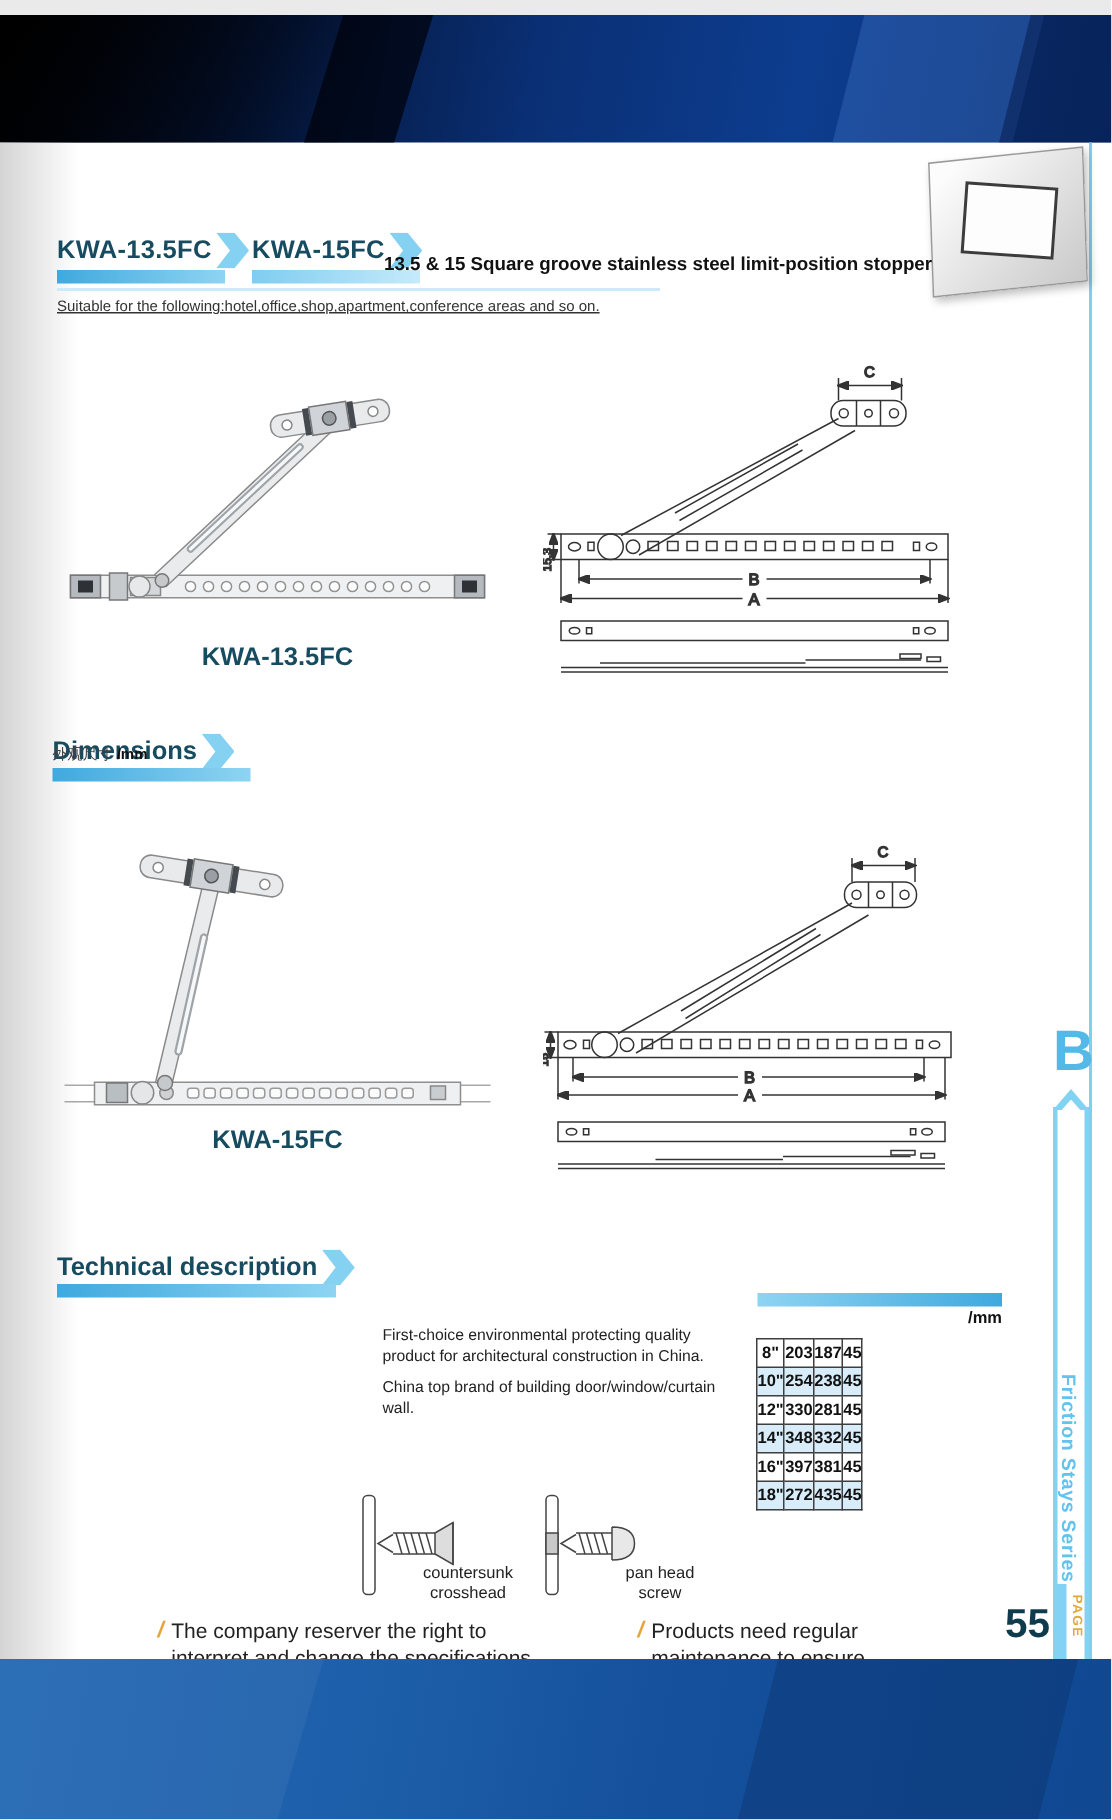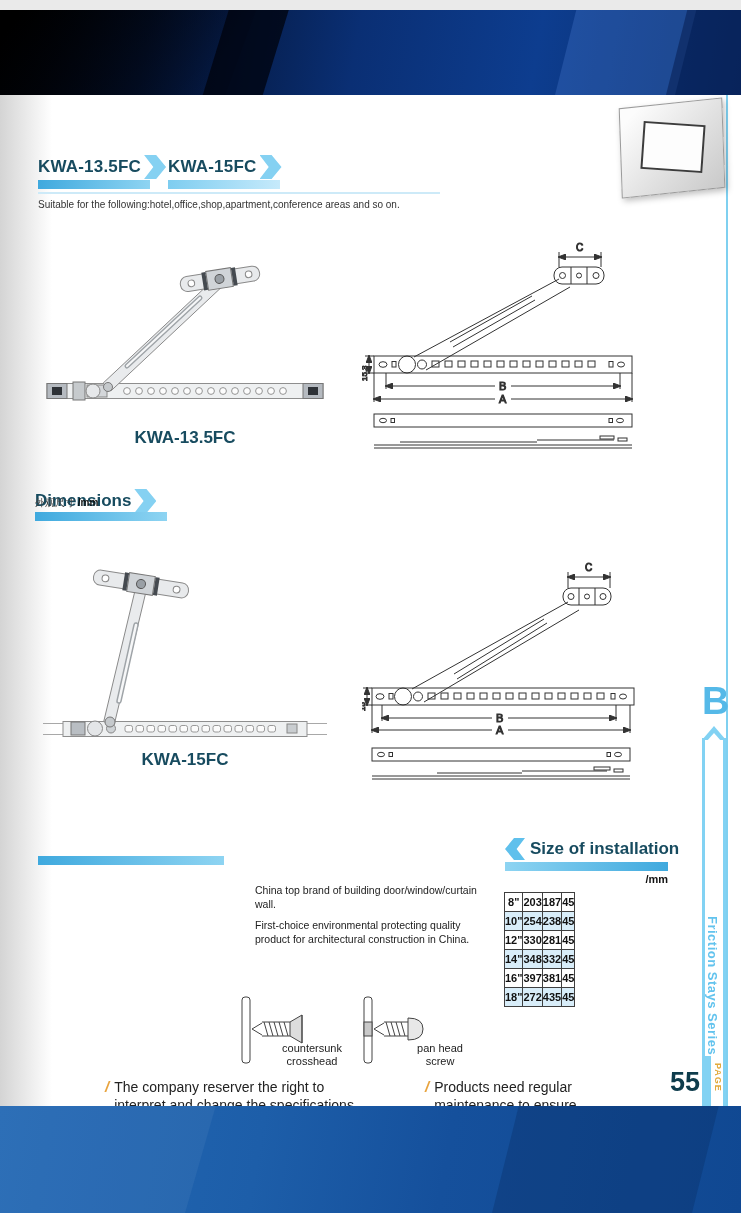--- a/index.html
+++ b/index.html
@@ -42,21 +42,21 @@
   .code-chip { display:flex; align-items:center; font-size:17px; font-weight:bold; color:#174b5f; letter-spacing:.2px; }
   .chev-right { width:22px; height:24px; background:#85d1f2; margin-left:3px;
     clip-path:polygon(0% 0%, 55% 0%, 100% 50%, 55% 100%, 0% 100%, 42% 50%); }
   .chev-left { width:20px; height:22px; background:#5fc0ec; margin-right:5px;
     clip-path:polygon(100% 0%, 45% 0%, 0% 50%, 45% 100%, 100% 100%, 58% 50%); }
   .hbar { height:9px; background:linear-gradient(to right,#3fa9de,#8ed4f2); }
   .sec-title { font-size:17px; font-weight:bold; color:#174b5f; }
   .sec-head { display:flex; align-items:center; }
 
   #subtitle { left:256px; top:169px; width:450px; font-size:12.5px; font-weight:bold; color:#111; }
-  #suitability { left:38px; top:199px; font-size:10px; color:#333; }
+  #suitability { left:38px; top:199px; font-size:10px; color:#333;text-decoration:underline; }
   #thinline { left:38px; top:192px; width:402px; height:2px; background:#cdeaf8; }
 
   .product-label { width:300px; text-align:center; font-size:17px; font-weight:bold; color:#174b5f; }
 
   #dims-sub { left:35px; top:496px; font-size:10px; color:#444; }
   #dims-sub b { color:#111; }
 
   
   #desc { left:255px; top:884px; width:242px; }
   #desc p { font-size:10.5px; line-height:1.3; color:#222; margin-bottom:8px; }
@@ -121,20 +121,21 @@
     <span>KWA-13.5FC</span>
     <span class="chev-right"></span>
   </div>
   <div class="abs code-chip" style="left:168px; top:155px;">
     <span>KWA-15FC</span>
     <span class="chev-right"></span>
   </div>
   <div class="abs hbar" style="left:38px; top:180px; width:112px;"></div>
   <div class="abs hbar" style="left:168px; top:180px; width:112px; background:linear-gradient(to right,#7ecdf0,#c6eafb);"></div>
   <div class="abs" id="thinline"></div>
+  <div class="abs" id="subtitle">13.5 &amp; 15 Square groove stainless steel limit-position stopper</div>
   <div class="abs" id="suitability">Suitable for the following:hotel,office,shop,apartment,conference areas and so on.</div>
 
   <svg class="abs" style="left:35px; top:246px;" width="300" height="195" viewBox="0 0 300 195">
     <rect x="12" y="137.5" width="276" height="15" fill="#eef0f1" stroke="#8e8e8e"></rect>
     <rect x="12" y="137.5" width="20" height="15" fill="#b5bac0" stroke="#777"></rect>
     <rect x="17" y="141" width="10" height="8" fill="#2e3237"></rect>
     <rect x="268" y="137.5" width="20" height="15" fill="#b5bac0" stroke="#777"></rect>
     <rect x="273" y="141" width="10" height="8" fill="#2e3237"></rect>
     <g>
       <circle cx="92" cy="145" r="3.4" fill="#fcfcfc" stroke="#949494"></circle>
@@ -368,32 +369,32 @@
 
   <div class="abs" id="b-letter">B</div>
   <div class="abs" id="ribbon-chev-out"></div>
   <div class="abs" id="ribbon-chev-in"></div>
   <div class="abs" id="ribbon-l"></div>
   <div class="abs" id="ribbon-r"></div>
   <div class="abs" id="series-label">Friction Stays Series</div>
   <div class="abs" id="page-strip"></div>
   <div class="abs" id="page-label">PAGE</div>
 
+  <div class="abs sec-head" style="left:38px; top:833px;">
+    <span class="sec-title">Technical description</span>
+    <span class="chev-right"></span>
+  </div>
   <div class="abs hbar" style="left:38px; top:856px; width:186px;"></div>
 
-  <div class="abs sec-head" style="left:505px; top:838px;">
-    <span class="chev-left"></span>
-    <span class="sec-title">Size of installation</span>
-  </div>
   <div class="abs hbar" style="left:505px; top:862px; width:163px; background:linear-gradient(to right,#8ed4f2,#3fa9de);"></div>
   <div class="abs" id="size-unit">/mm</div>
 
   <div class="abs" id="desc">
+    <p>First-choice environmental protecting quality product for architectural construction in China.</p>
     <p>China top brand of building door/window/curtain wall.</p>
-    <p>First-choice environmental protecting quality product for architectural construction in China.</p>
   </div>
 
   <svg class="abs" style="left:212px; top:992px;" width="280" height="78" viewBox="0 0 280 78">
     <g stroke="#444" fill="none">
       <rect x="30" y="5" width="8" height="66" rx="3"></rect>
       <polyline points="50,31 40,37 50,43"></polyline>
       <line x1="50" y1="30" x2="78" y2="30"></line>
         <line x1="50" y1="44" x2="78" y2="44"></line>
       <line x1="52" y1="30" x2="56" y2="44"></line>
         <line x1="57" y1="30" x2="61" y2="44"></line>

